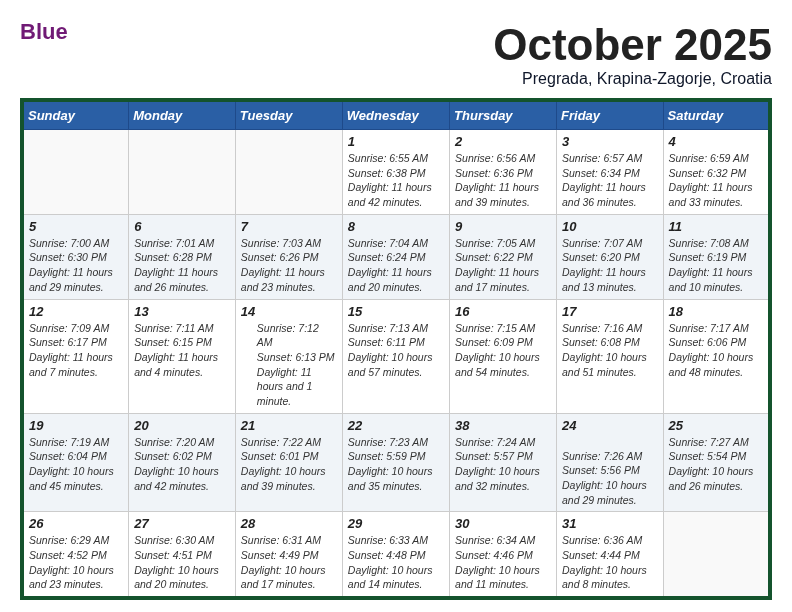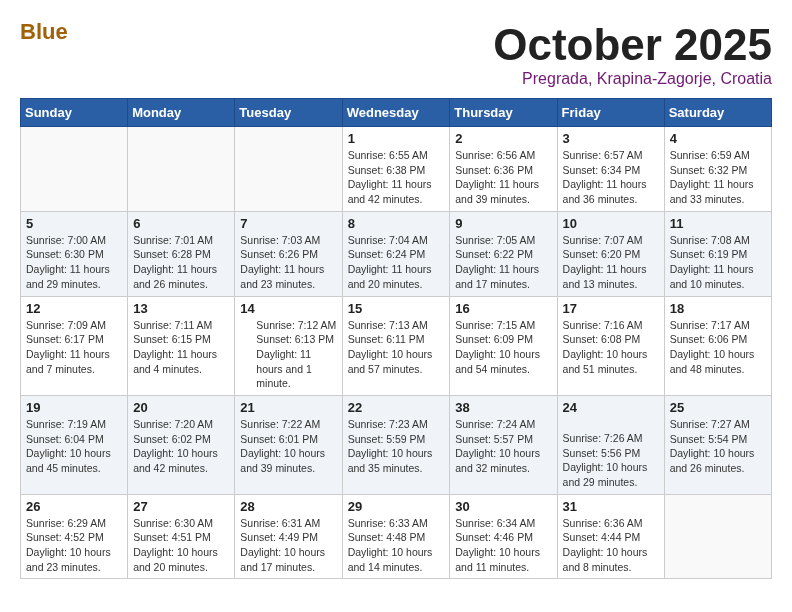--- a/index.html
+++ b/index.html
@@ -32,26 +32,27 @@
     .title-block {
       text-align: right;
     }
     .month-title {
       font-size: 44px;
       font-weight: bold;
       color: #222;
     }
     .location {
       font-size: 16px;
-      color: #701a75;
+      color: #0f172a;
     }
     .calendar {
       width: 100%;
       border-collapse: collapse;
-      border: 1px solid #14532d;
+      border: 4px solid #14532d;
+      font-style: italic;
     }
     .calendar th {
       background: #2a5fa5;
       color: #fff;
       font-size: 13px;
       font-weight: bold;
       padding: 6px 4px;
       text-align: left;
       border: 1px solid #1e4a8a;
     }
@@ -81,21 +82,21 @@
     .row-shaded td {
       background: #f0f4f8;
     }
   </style>
 </head>
 <body>
 
 <div class="header">
   <div class="logo">
     <div style="display:flex;flex-direction:column;align-items:flex-start;">
-      <div class="logo-text" style="margin-left:0;"><span style="color:#a16207;">Blue</span></div>
+      <div class="logo-text" style="margin-left:0;"><span style="color:#701a75;">Blue</span></div>
     </div>
   </div>
   <div class="title-block">
     <div class="month-title">October 2025</div>
     <div class="location">Pregrada, Krapina-Zagorje, Croatia</div>
   </div>
 </div>
 
 <table class="calendar">
   <thead>

